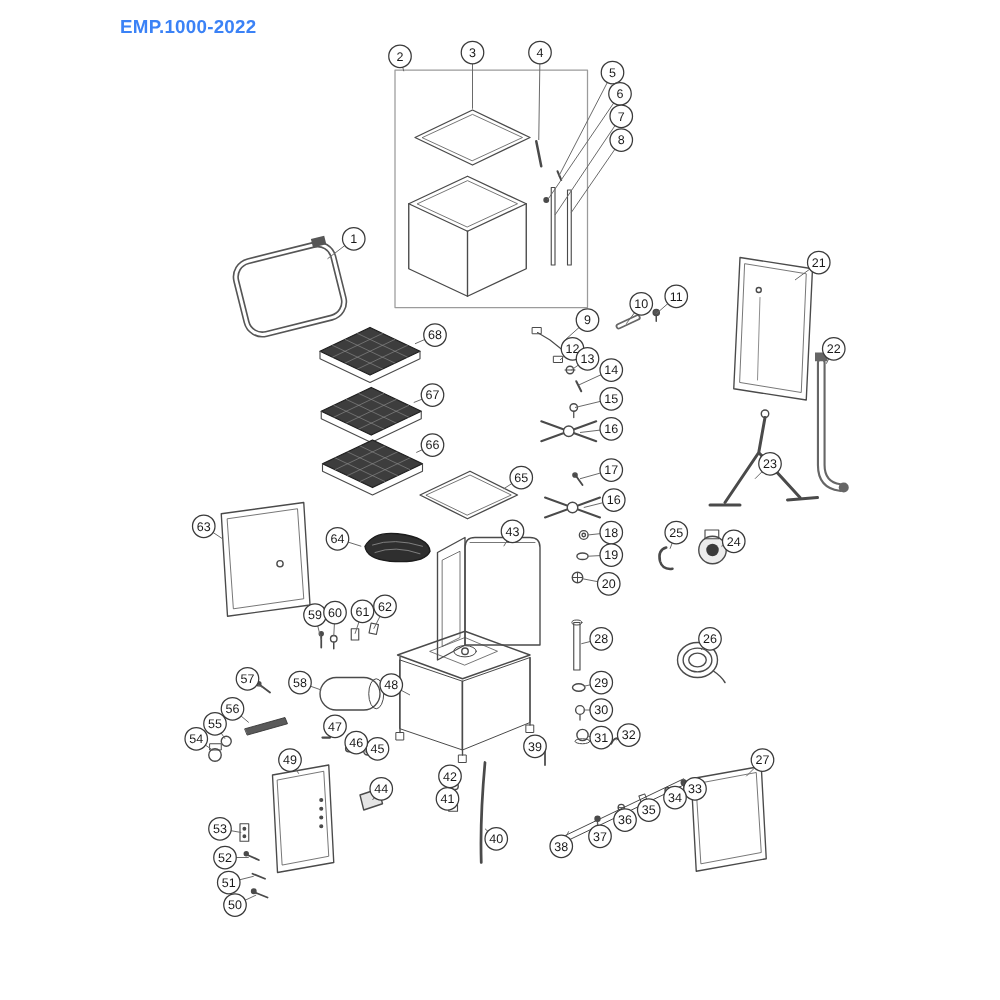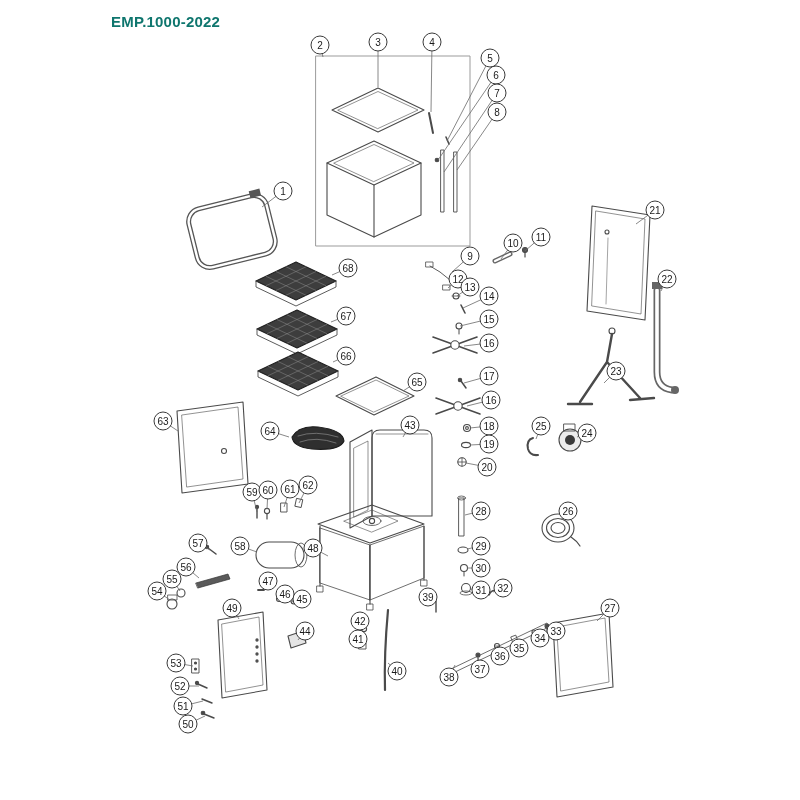--- a/index.html
+++ b/index.html
@@ -1,19 +1,19 @@
 <!DOCTYPE html>
 <html><head>
 <meta charset="utf-8">
 <style>
   html,body{margin:0;padding:0;background:#ffffff;}
   .canvas{position:relative;width:800px;height:800px;background:#ffffff;overflow:hidden;
           font-family:"Liberation Sans", sans-serif;}
-  .title{position:absolute;left:111px;top:13px;font-size:15px;font-weight:600;
-         letter-spacing:0.2px;color:#0f766e;}
+  .title{position:absolute;left:96px;top:13px;font-size:15px;font-weight:600;
+         letter-spacing:0.2px;color:#3b82f6;}
   svg{position:absolute;left:0;top:0;}
   svg text{font-family:"Liberation Sans", sans-serif;}
   .art{stroke:#4a4a4a;fill:none;stroke-width:1.1;stroke-linejoin:round;stroke-linecap:round;}
 </style>
 </head>
 <body>
 
 <div class="canvas">
 
   <div class="title">EMP.1000-2022</div>

